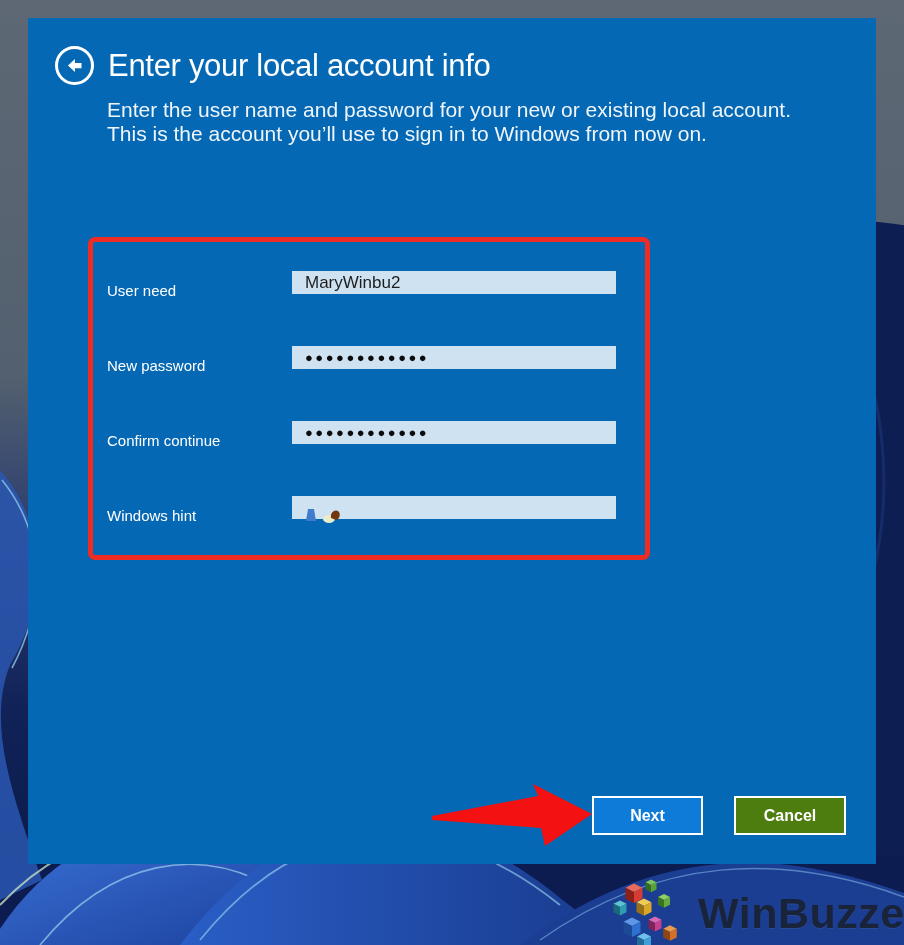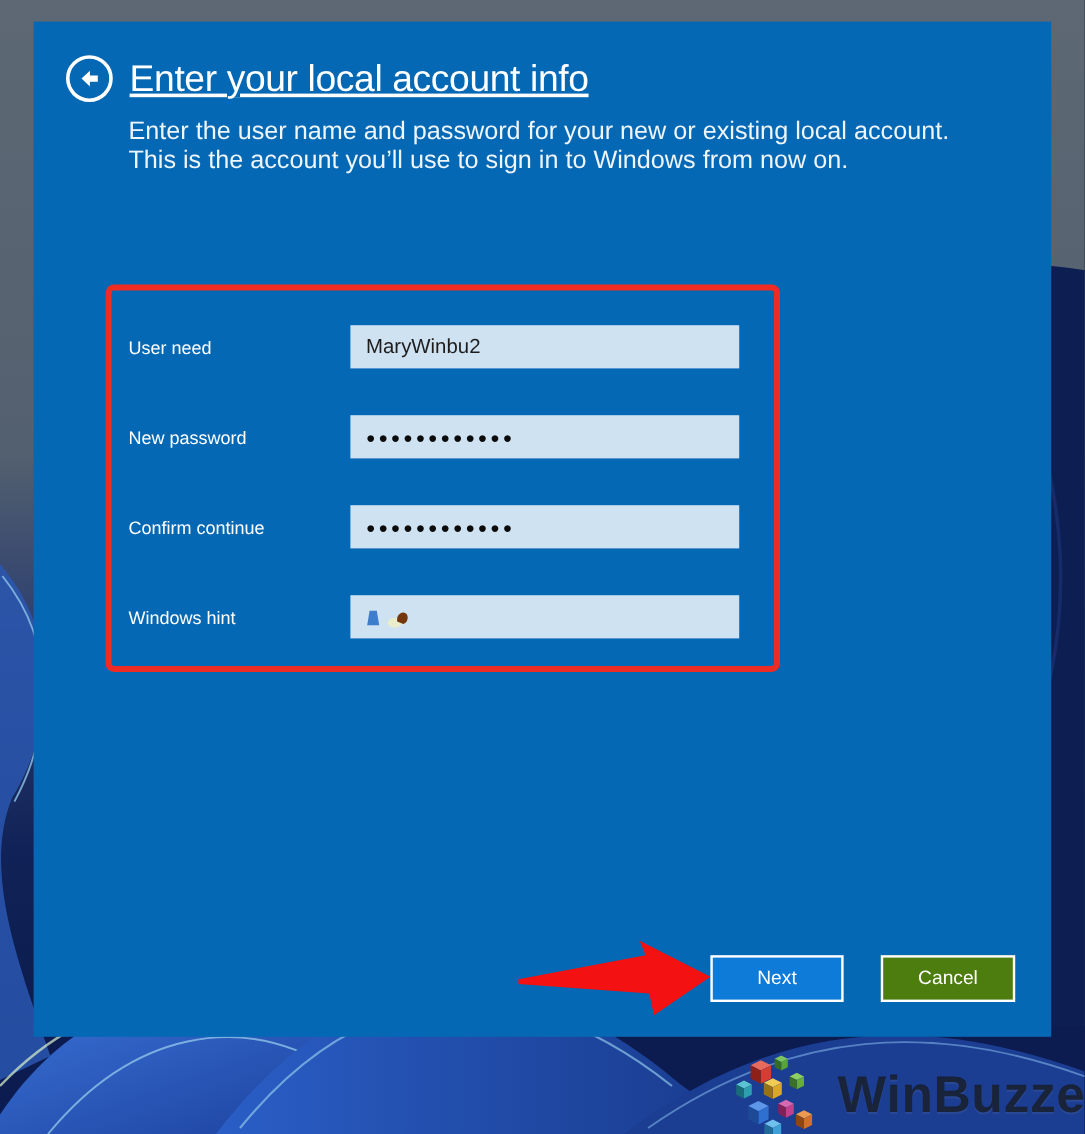--- a/index.html
+++ b/index.html
@@ -29,57 +29,56 @@
     border: 3px solid #ffffff; border-radius: 50%;
     background: transparent;
     display: flex; align-items: center; justify-content: center;
     cursor: pointer; flex: 0 0 auto;
   }
   .back-btn svg { display: block; }
   .page-title {
     color: #ffffff;
     font-size: 31px; font-weight: 300; letter-spacing: -0.3px;
     white-space: nowrap;
-    text-decoration: underline;
   }
   .desc {
     position: absolute; left: 79px;
     color: #eef5fb;
     font-size: 21px; line-height: 24px;
     font-weight: 400;
   }
   .desc.p1 { top: 80px;  width: 712px; }
   .desc.p2 { top: 152px; width: 735px; }
   
   .highlight-box {
     position: absolute; left: 60px; top: 219px;
     width: 562px; height: 323px;
     border: 5px solid #ee2c24; border-radius: 7px;
     pointer-events: none;
   }
   .form-row { position: absolute; left: 79px; height: 38px; display: flex; align-items: center; }
   .form-row .flabel { color: #ffffff; font-size: 15px; }
   .row-0 { top: 253px; } .row-1 { top: 328px; } .row-2 { top: 403px; } .row-3 { top: 478px; }
-  .field-wrap { position: absolute; height: 36px; width: 324px; left: 264px; }
+  .field-wrap { position: absolute; height: 23px; width: 324px; left: 264px; }
   .fw-0 { top: 253px; } .fw-1 { top: 328px; } .fw-2 { top: 403px; } .fw-3 { top: 478px; }
   .tb {
     width: 100%; height: 100%;
     background: #cfe2f2;
     border: none; outline: none;
     padding: 0 13px;
     font-family: "Liberation Sans", "DejaVu Sans", sans-serif;
     font-size: 17px; color: #1d1d1d;
   }
   .tb.masked { font-size: 13px; letter-spacing: 2.5px; color: #0b0b0b; font-weight: 700; }
   .hint-emoji { position: absolute; left: 12px; top: 10px; pointer-events: none; }
   
   .btn {
     position: absolute; top: 778px; height: 39px;
     border: 2px solid #ffffff;
-    color: #ffffff; font-size: 16px; font-weight: 400;
+    color: #ffffff; font-size: 16px; font-weight: 700;
     font-family: "Liberation Sans", "DejaVu Sans", sans-serif;
     display: flex; align-items: center; justify-content: center;
     cursor: pointer;
   }
   .btn-next   { left: 564px; width: 111px; background: #0d7bd7; }
   .btn-cancel { left: 706px; width: 112px; background: #4d7c0f; }
   
   .anno-arrow { position: absolute; left: 428px; top: 780px; pointer-events: none; }
   
   .watermark {

